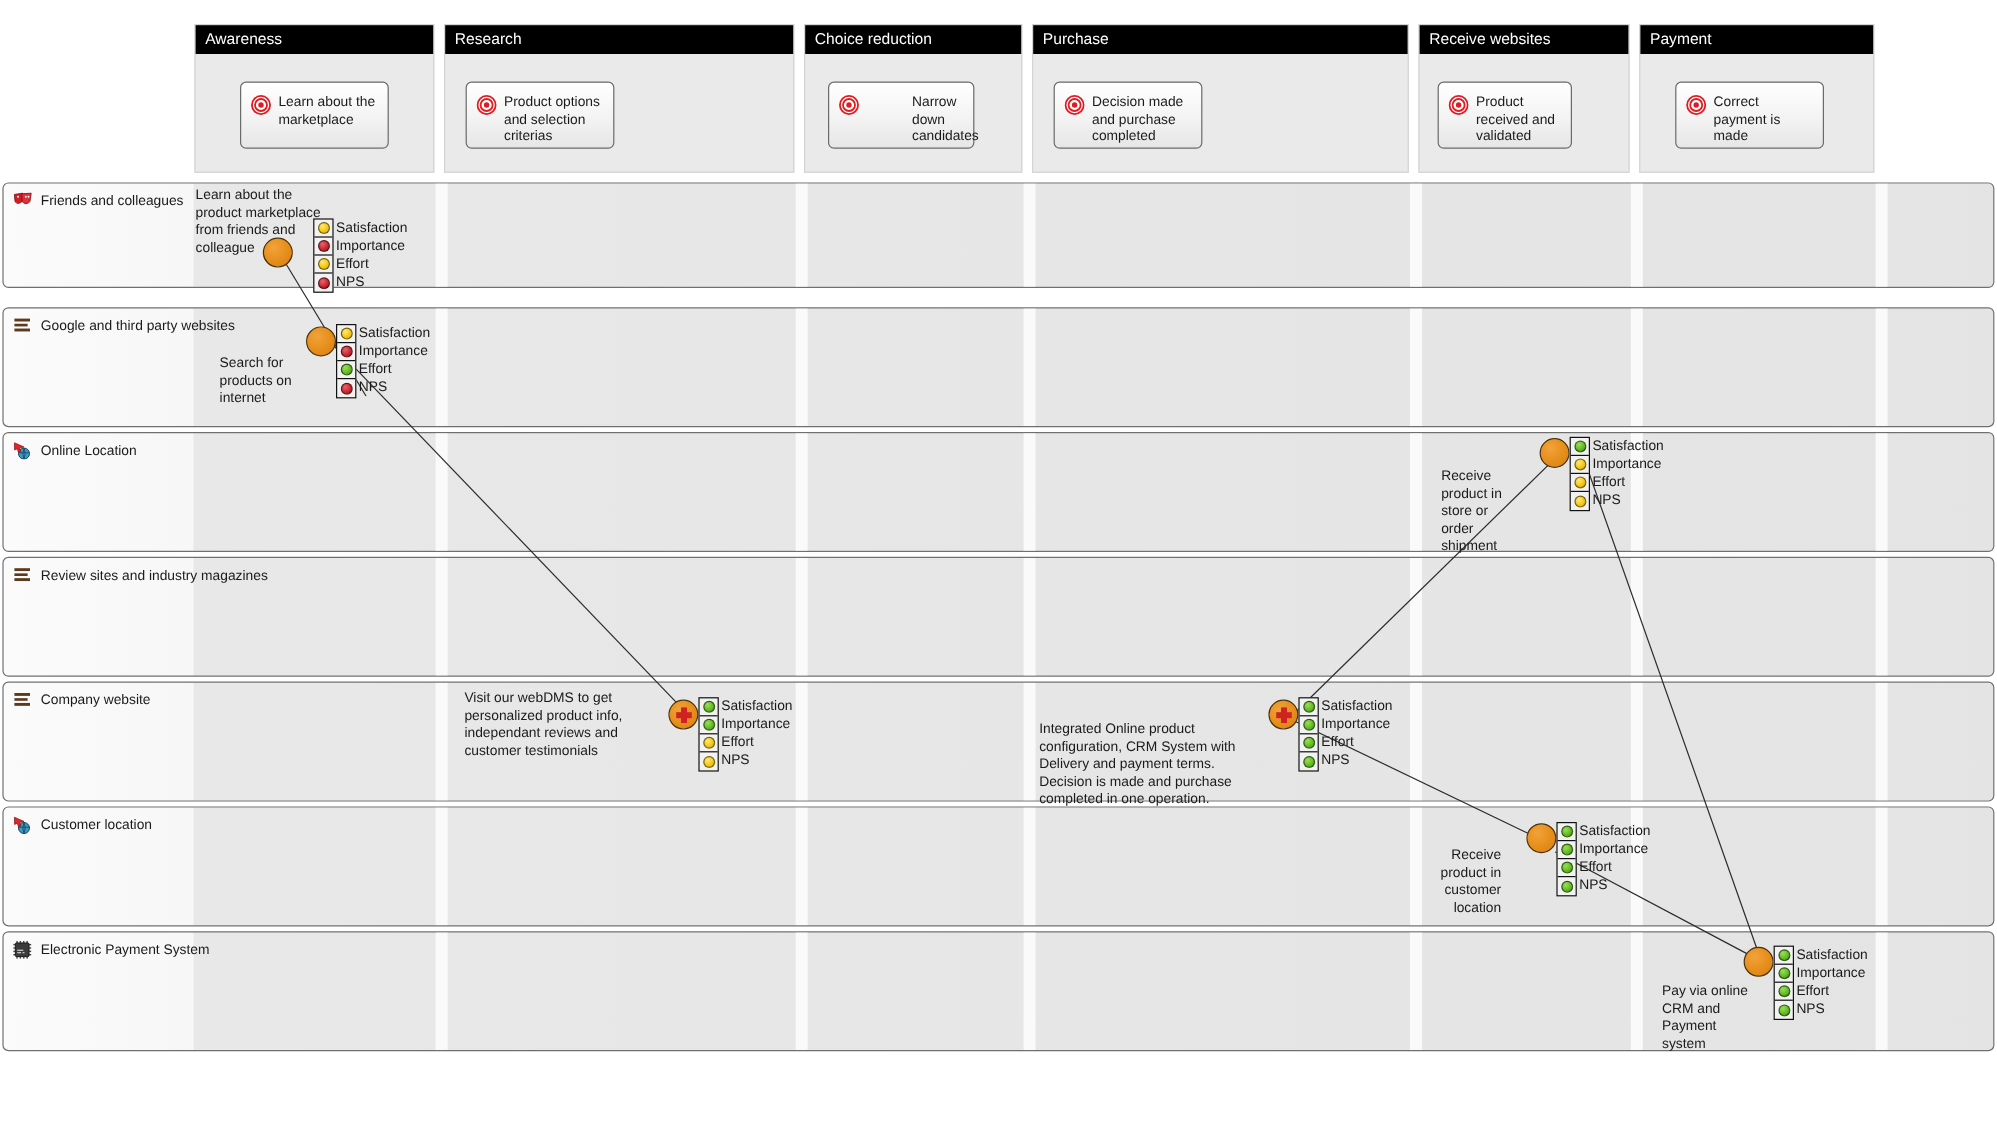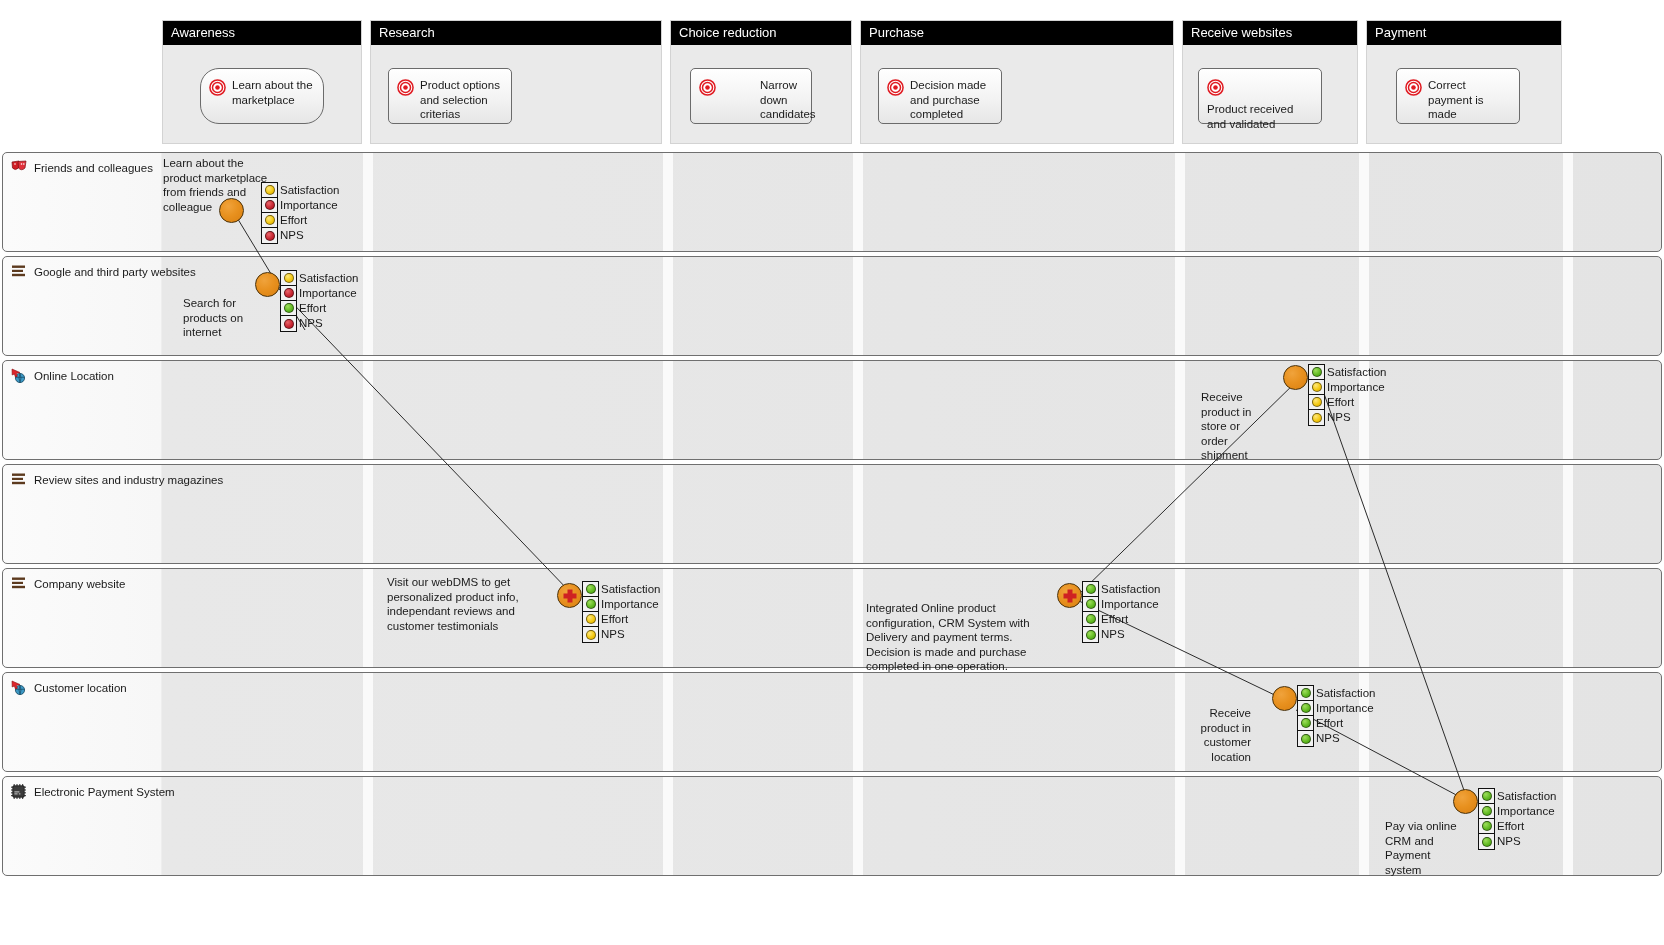--- a/index.html
+++ b/index.html
@@ -125,21 +125,21 @@
 </head>
 <body>
 
 <div id="canvas">
 
 
   <div id="phases-root">
       <div class="phase-col" style="left: 162px; top: 20px; width: 200px; height: 124px;">
         <div class="phase-hdr">Awareness</div>
       </div>
-      <div class="goal-box" style="left: 200px; top: 68px; width: 124px; height: 56px; border-radius: 19px;">
+      <div class="goal-box" style="left: 200px; top: 68px; width: 124px; height: 56px;">
         <svg class="target-icon ic" viewBox="0 0 18 18">
   <circle cx="9" cy="9" r="8" fill="#fff" stroke="#e01b22" stroke-width="1.6"></circle>
   <circle cx="9" cy="9" r="5.3" fill="#fff" stroke="#e01b22" stroke-width="1.6"></circle>
   <circle cx="9" cy="9" r="2.4" fill="#e01b22"></circle>
         </svg>
         <div class="goal-text">Learn about the marketplace</div>
       </div>
       <div class="phase-col" style="left: 370px; top: 20px; width: 292px; height: 124px;">
         <div class="phase-hdr">Research</div>
       </div>
@@ -169,21 +169,21 @@
         <svg class="target-icon ic" viewBox="0 0 18 18">
   <circle cx="9" cy="9" r="8" fill="#fff" stroke="#e01b22" stroke-width="1.6"></circle>
   <circle cx="9" cy="9" r="5.3" fill="#fff" stroke="#e01b22" stroke-width="1.6"></circle>
   <circle cx="9" cy="9" r="2.4" fill="#e01b22"></circle>
         </svg>
         <div class="goal-text">Decision made and purchase completed</div>
       </div>
       <div class="phase-col" style="left: 1182px; top: 20px; width: 176px; height: 124px;">
         <div class="phase-hdr">Receive websites</div>
       </div>
-      <div class="goal-box" style="left: 1198px; top: 68px; width: 124px; height: 56px; flex-direction: column;">
+      <div class="goal-box" style="left: 1198px; top: 68px; width: 112px; height: 56px;">
         <svg class="target-icon ic" viewBox="0 0 18 18">
   <circle cx="9" cy="9" r="8" fill="#fff" stroke="#e01b22" stroke-width="1.6"></circle>
   <circle cx="9" cy="9" r="5.3" fill="#fff" stroke="#e01b22" stroke-width="1.6"></circle>
   <circle cx="9" cy="9" r="2.4" fill="#e01b22"></circle>
         </svg>
         <div class="goal-text">Product received and validated</div>
       </div>
       <div class="phase-col" style="left: 1366px; top: 20px; width: 196px; height: 124px;">
         <div class="phase-hdr">Payment</div>
       </div>
@@ -191,21 +191,21 @@
         <svg class="target-icon ic" viewBox="0 0 18 18">
   <circle cx="9" cy="9" r="8" fill="#fff" stroke="#e01b22" stroke-width="1.6"></circle>
   <circle cx="9" cy="9" r="5.3" fill="#fff" stroke="#e01b22" stroke-width="1.6"></circle>
   <circle cx="9" cy="9" r="2.4" fill="#e01b22"></circle>
         </svg>
         <div class="goal-text">Correct payment is made</div>
       </div>
     </div>
 
   <div id="lanes-root">
-      <div class="lane" style="top: 152px; height: 100px;">
+      <div class="lane" style="top: 152px; height: 88px;">
         <div class="lane-col-sep" style="left:360px"></div>
         <div class="lane-col-sep" style="left:660px"></div>
         <div class="lane-col-sep" style="left:850px"></div>
         <div class="lane-col-sep" style="left:1172px"></div>
         <div class="lane-col-sep" style="left:1356px"></div>
         <div class="lane-col-sep" style="left:1560px"></div>
         <div class="lane-title">
           <svg class="ic" width="16" height="14" viewBox="0 0 16 14">
     <path d="M1 2 L8 1 L7.5 8 Q4 11 1.5 8 Z" fill="#d21f25" stroke="#7e0f13" stroke-width=".7"></path>
     <path d="M7 1.5 L15 1 L14 8 Q10.5 11.5 7.5 8 Z" fill="#e0303a" stroke="#7e0f13" stroke-width=".7"></path>

